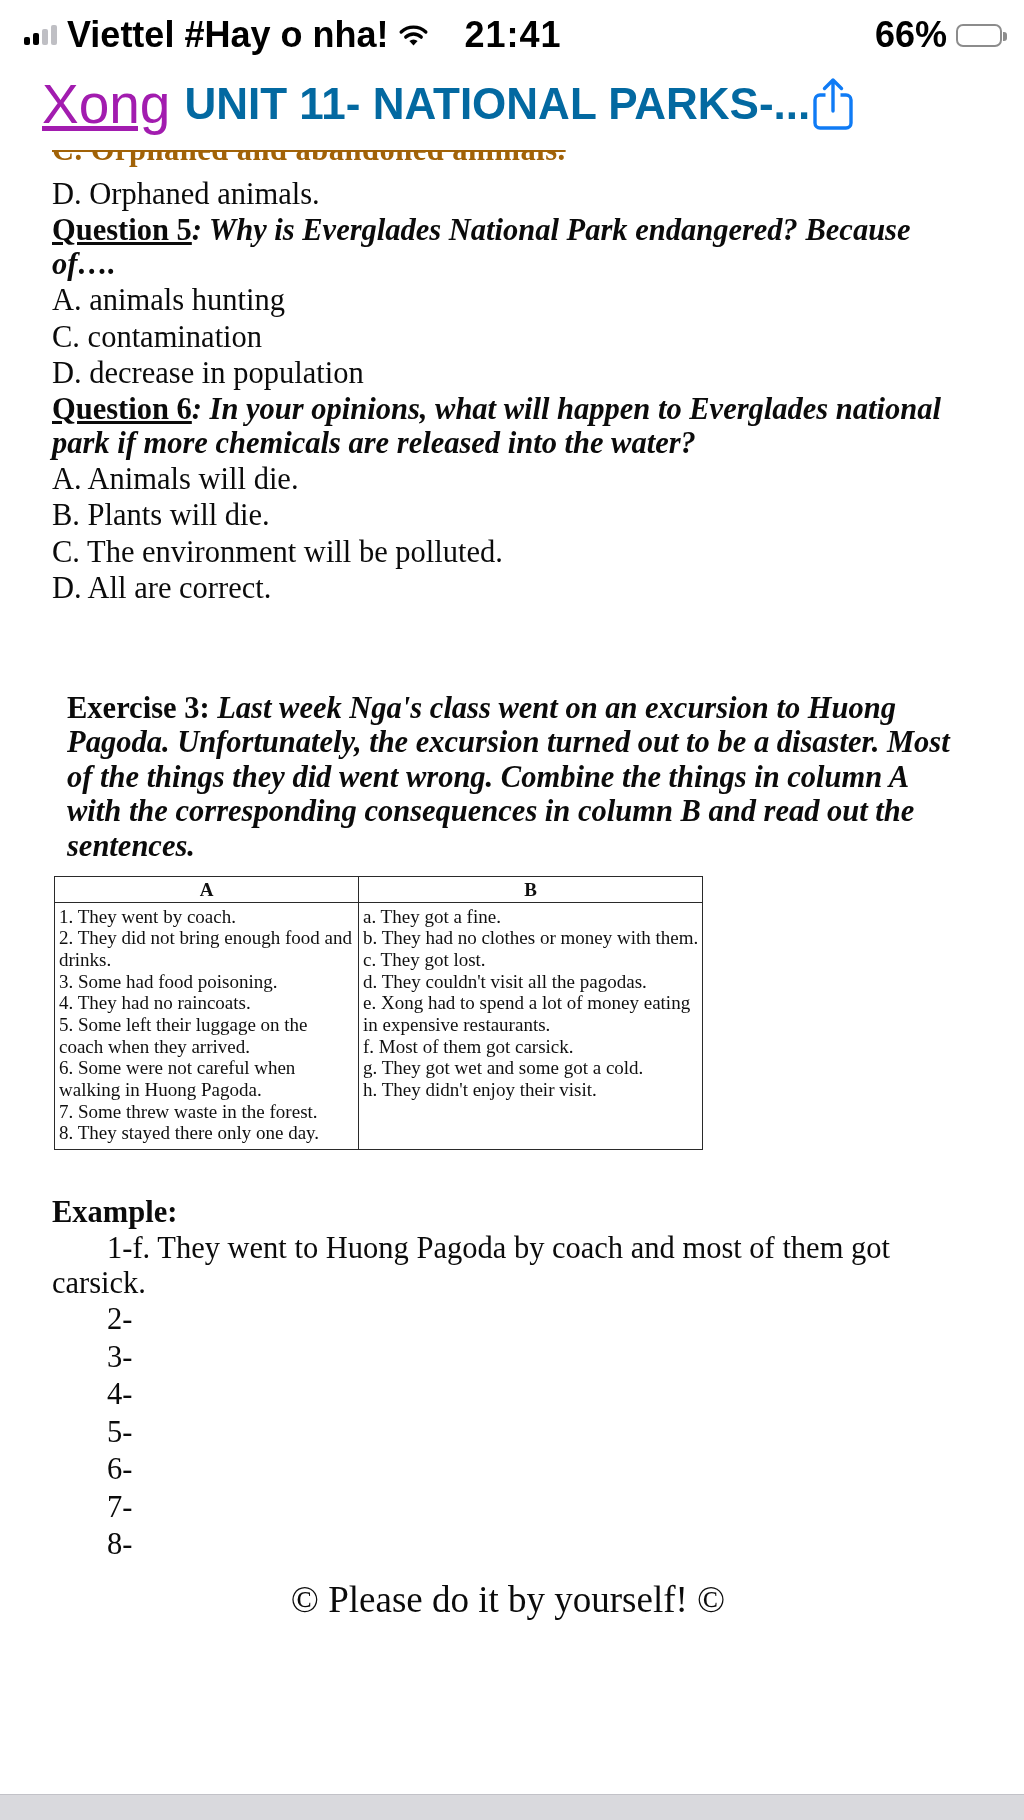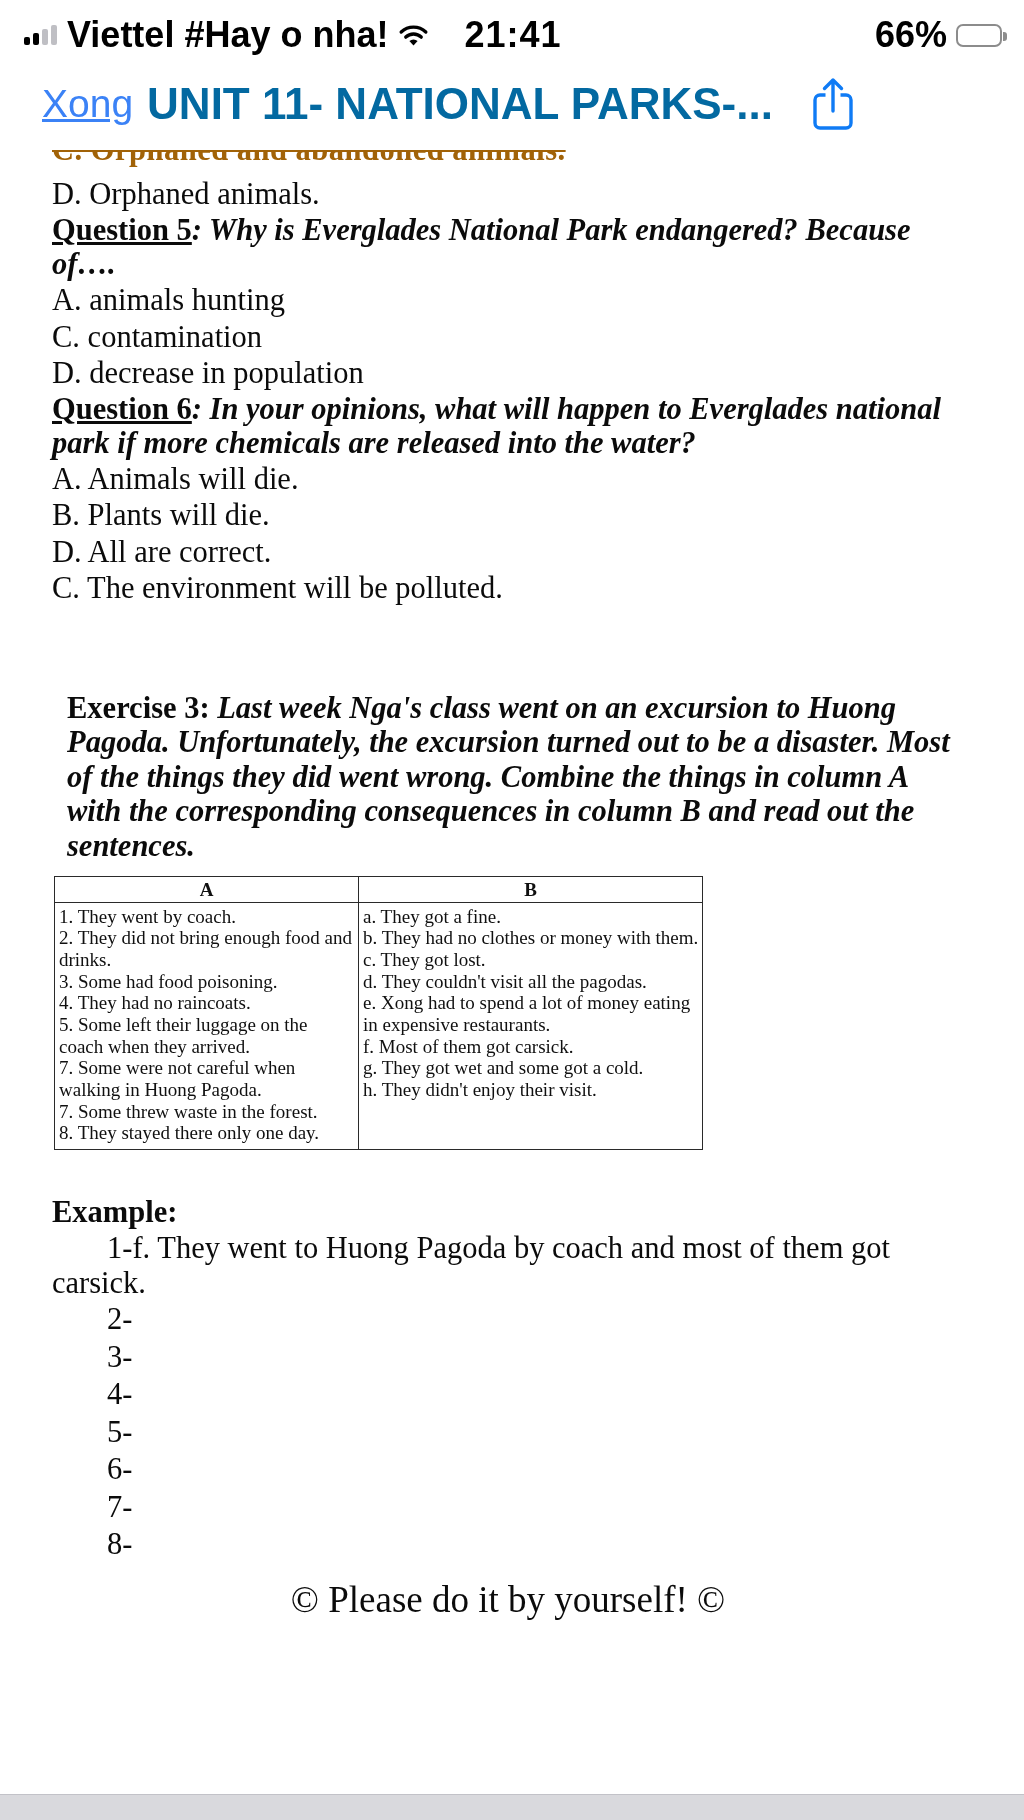--- a/index.html
+++ b/index.html
@@ -20,21 +20,21 @@
   .signal i:nth-child(3){height:16px; background:#bfbfc4;}
   .signal i:nth-child(4){height:20px; background:#bfbfc4;}
   .carrier { white-space:nowrap; font-weight:600; }
   .battery { position:relative; width:46px; height:23px; border:2px solid rgba(0,0,0,0.45); border-radius:7px; padding:2px; }
   .battery .level { width:66%; height:100%; background:#000; border-radius:3px; }
   .battery:after { content:""; position:absolute; right:-7px; top:6px; width:4px; height:9px;
     background:rgba(0,0,0,0.45); border-radius:0 3px 3px 0; }
 
   
   .nav-bar { display:flex; align-items:center; height:92px; padding:0 36px 0 42px; background:#fff; }
-  .done-link { font-family:"Liberation Sans", sans-serif; color:#3b82f6; font-size:39px;
+  .done-link { font-family:"Liberation Sans", sans-serif; color:#a21caf; font-size:55px;
     text-decoration:underline; cursor:pointer; white-space:nowrap; }
   .nav-title { font-family:"Liberation Sans", sans-serif; font-weight:700; font-size:44px; color:#0369a1;
     margin-left:14px; flex:1; white-space:nowrap; overflow:hidden; }
   .share-btn { margin-right:132px; cursor:pointer; line-height:0; }
 
   
   .doc { padding:0 60px 0 52px; font-size:30.5px; line-height:1.12; }
   .clip-line { height:20px; overflow:hidden; position:relative; margin-bottom:6px; }
   .clip-line span { position:absolute; top:-17px; left:0; font-weight:700; color:#a16207;
     text-decoration:line-through; letter-spacing:0.5px; }
@@ -113,41 +113,41 @@
     </div>
     <div class="line">A. animals hunting</div>
     <div class="line">C. contamination</div>
     <div class="line">D. decrease in population</div>
 
     <div class="q-para">
       <span class="q-label">Question 6</span><span>: In your opinions, what will happen to Everglades national park if more chemicals are released into the water?</span>
     </div>
     <div class="line">A. Animals will die.</div>
     <div class="line">B. Plants will die.</div>
+    <div class="line">C. The environment will be polluted.</div>
     <div class="line">D. All are correct.</div>
-    <div class="line">C. The environment will be polluted.</div>
 
     <div class="ex-para">
       <span class="ex-label">Exercise 3:</span><span> Last week Nga's class went on an excursion to Huong Pagoda. Unfortunately, the excursion turned out to be a disaster. Most of the things they did went wrong. Combine the things in column A with the corresponding consequences in column B and read out the sentences.</span>
     </div>
 
     <table class="ex-table">
       <tbody>
           <tr>
         <th class="cell-a">A</th>
         <th class="cell-b">B</th>
       </tr>
       <tr>
         <td class="cell-a">
           <div class="tbl-item">1. They went by coach.</div>
           <div class="tbl-item">2. They did not bring enough food and drinks.</div>
           <div class="tbl-item">3. Some had food poisoning.</div>
           <div class="tbl-item">4. They had no raincoats.</div>
           <div class="tbl-item">5. Some left their luggage on the coach when they arrived.</div>
-          <div class="tbl-item">7. Some were not careful when walking in Huong Pagoda.</div>
+          <div class="tbl-item">6. Some were not careful when walking in Huong Pagoda.</div>
           <div class="tbl-item">7. Some threw waste in the forest.</div>
           <div class="tbl-item">8. They stayed there only one day.</div>
         </td>
         <td class="cell-b">
           <div class="tbl-item">a. They got a fine.</div>
           <div class="tbl-item">b. They had no clothes or money with them.</div>
           <div class="tbl-item">c. They got lost.</div>
           <div class="tbl-item">d. They couldn't visit all the pagodas.</div>
           <div class="tbl-item">e. Xong had to spend a lot of money eating in expensive restaurants.</div>
           <div class="tbl-item">f. Most of them got carsick.</div>

